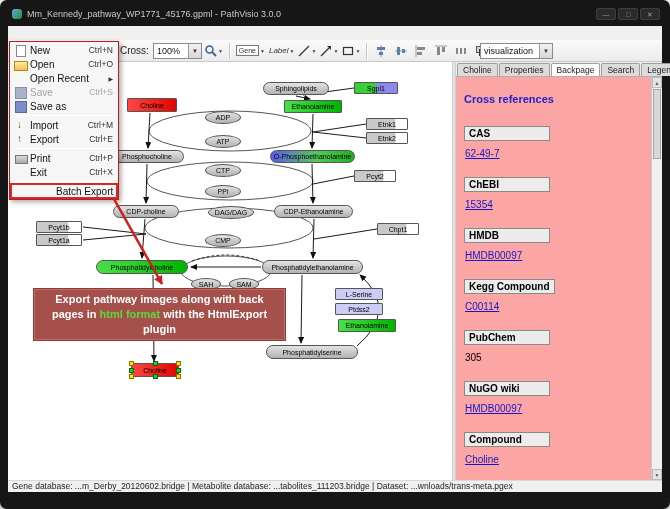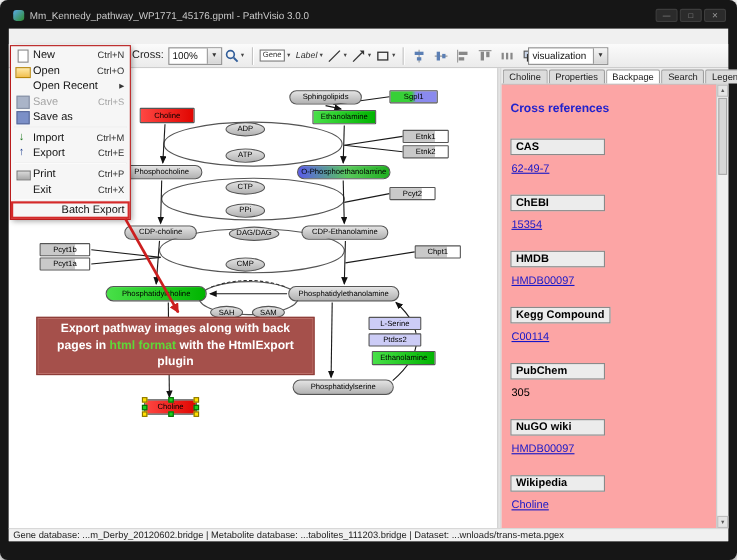--- a/index.html
+++ b/index.html
@@ -387,21 +387,21 @@
         </div>
       <div class="sb-content">
         <div class="bp-heading">Cross references</div>
         <div>
             <div class="bp-section"><div class="bp-header">CAS</div><div class="bp-value link">62-49-7</div></div>
             <div class="bp-section"><div class="bp-header">ChEBI</div><div class="bp-value link">15354</div></div>
             <div class="bp-section"><div class="bp-header">HMDB</div><div class="bp-value link">HMDB00097</div></div>
             <div class="bp-section"><div class="bp-header">Kegg Compound</div><div class="bp-value link">C00114</div></div>
             <div class="bp-section"><div class="bp-header">PubChem</div><div class="bp-value">305</div></div>
             <div class="bp-section"><div class="bp-header">NuGO wiki</div><div class="bp-value link">HMDB00097</div></div>
-            <div class="bp-section"><div class="bp-header">Wikipedia</div><div class="bp-value link">Choline</div></div>
+            <div class="bp-section"><div class="bp-header">Compound</div><div class="bp-value link">Choline</div></div>
           </div>
 
       </div>
       <div class="sb-scroll">
         <div class="sb-up">▲</div>
         <div class="sb-thumb"></div>
         <div class="sb-down">▼</div>
       </div>
     </div>
 

